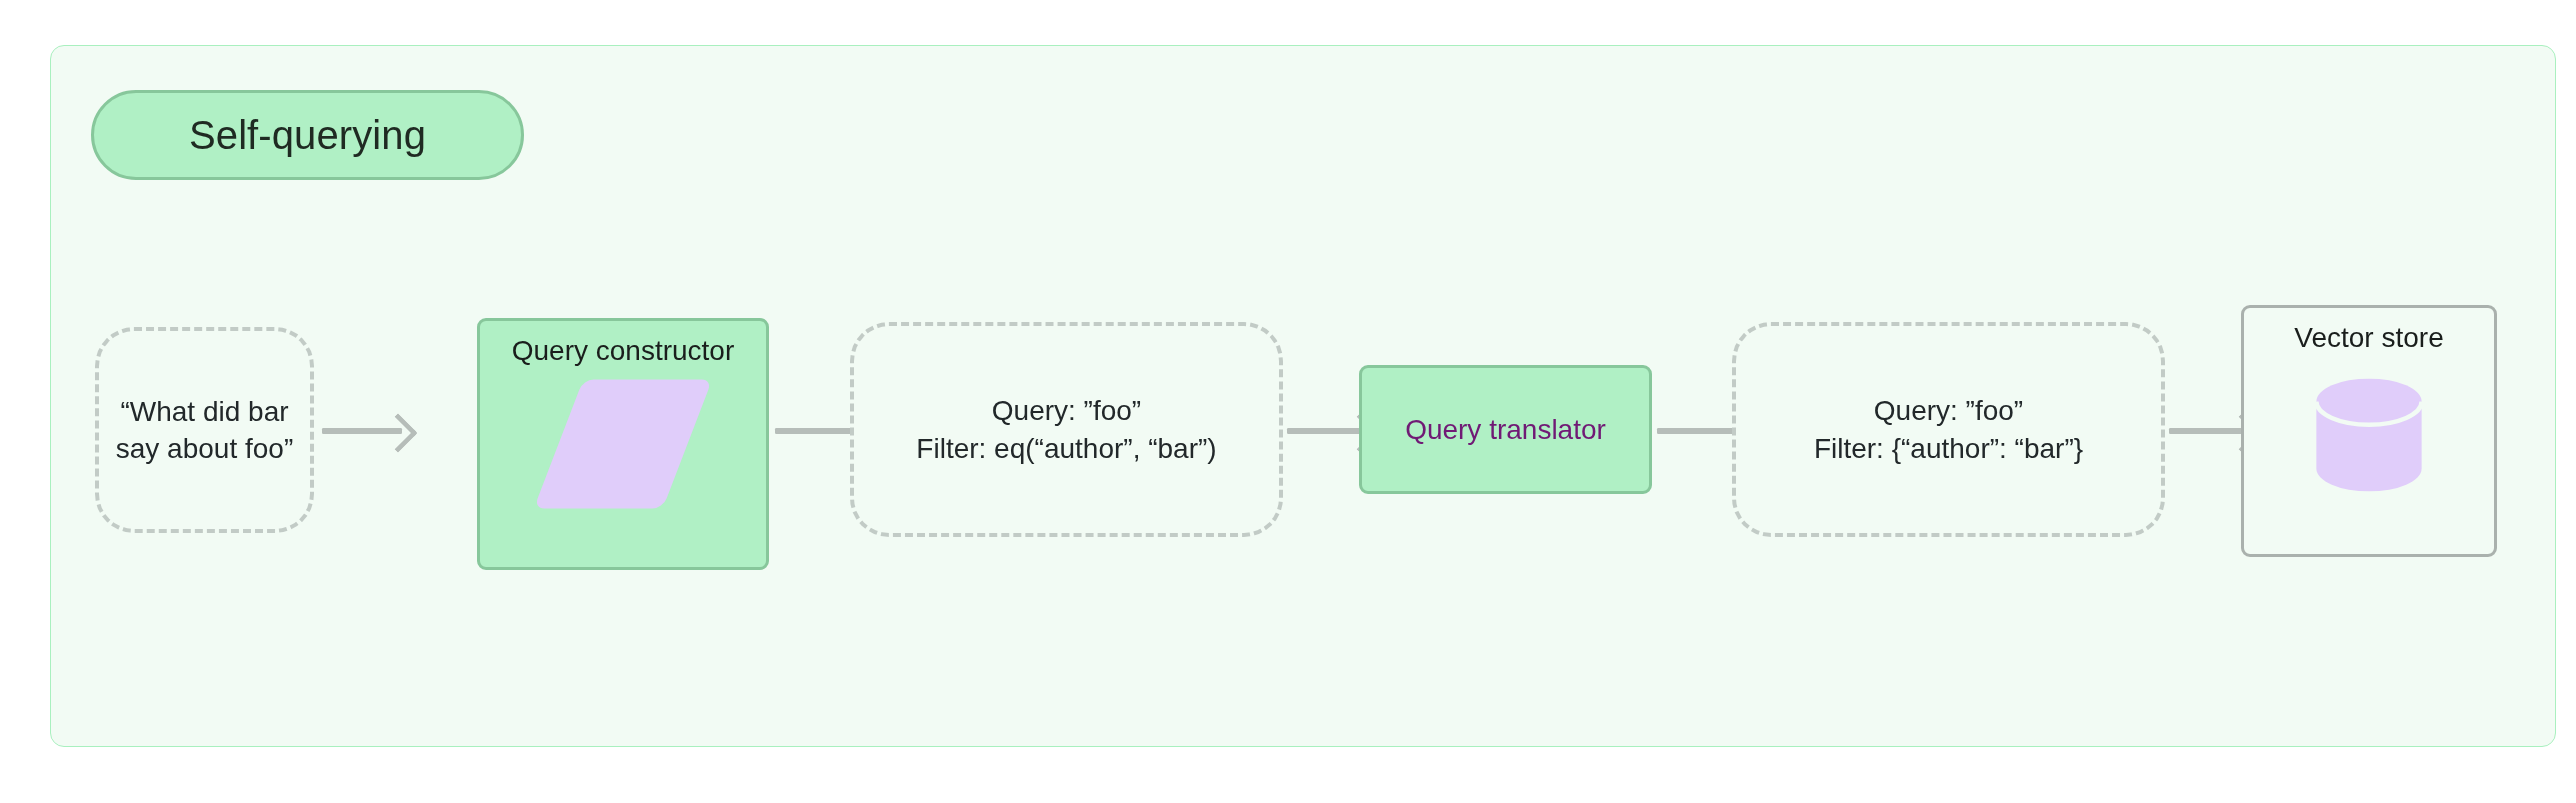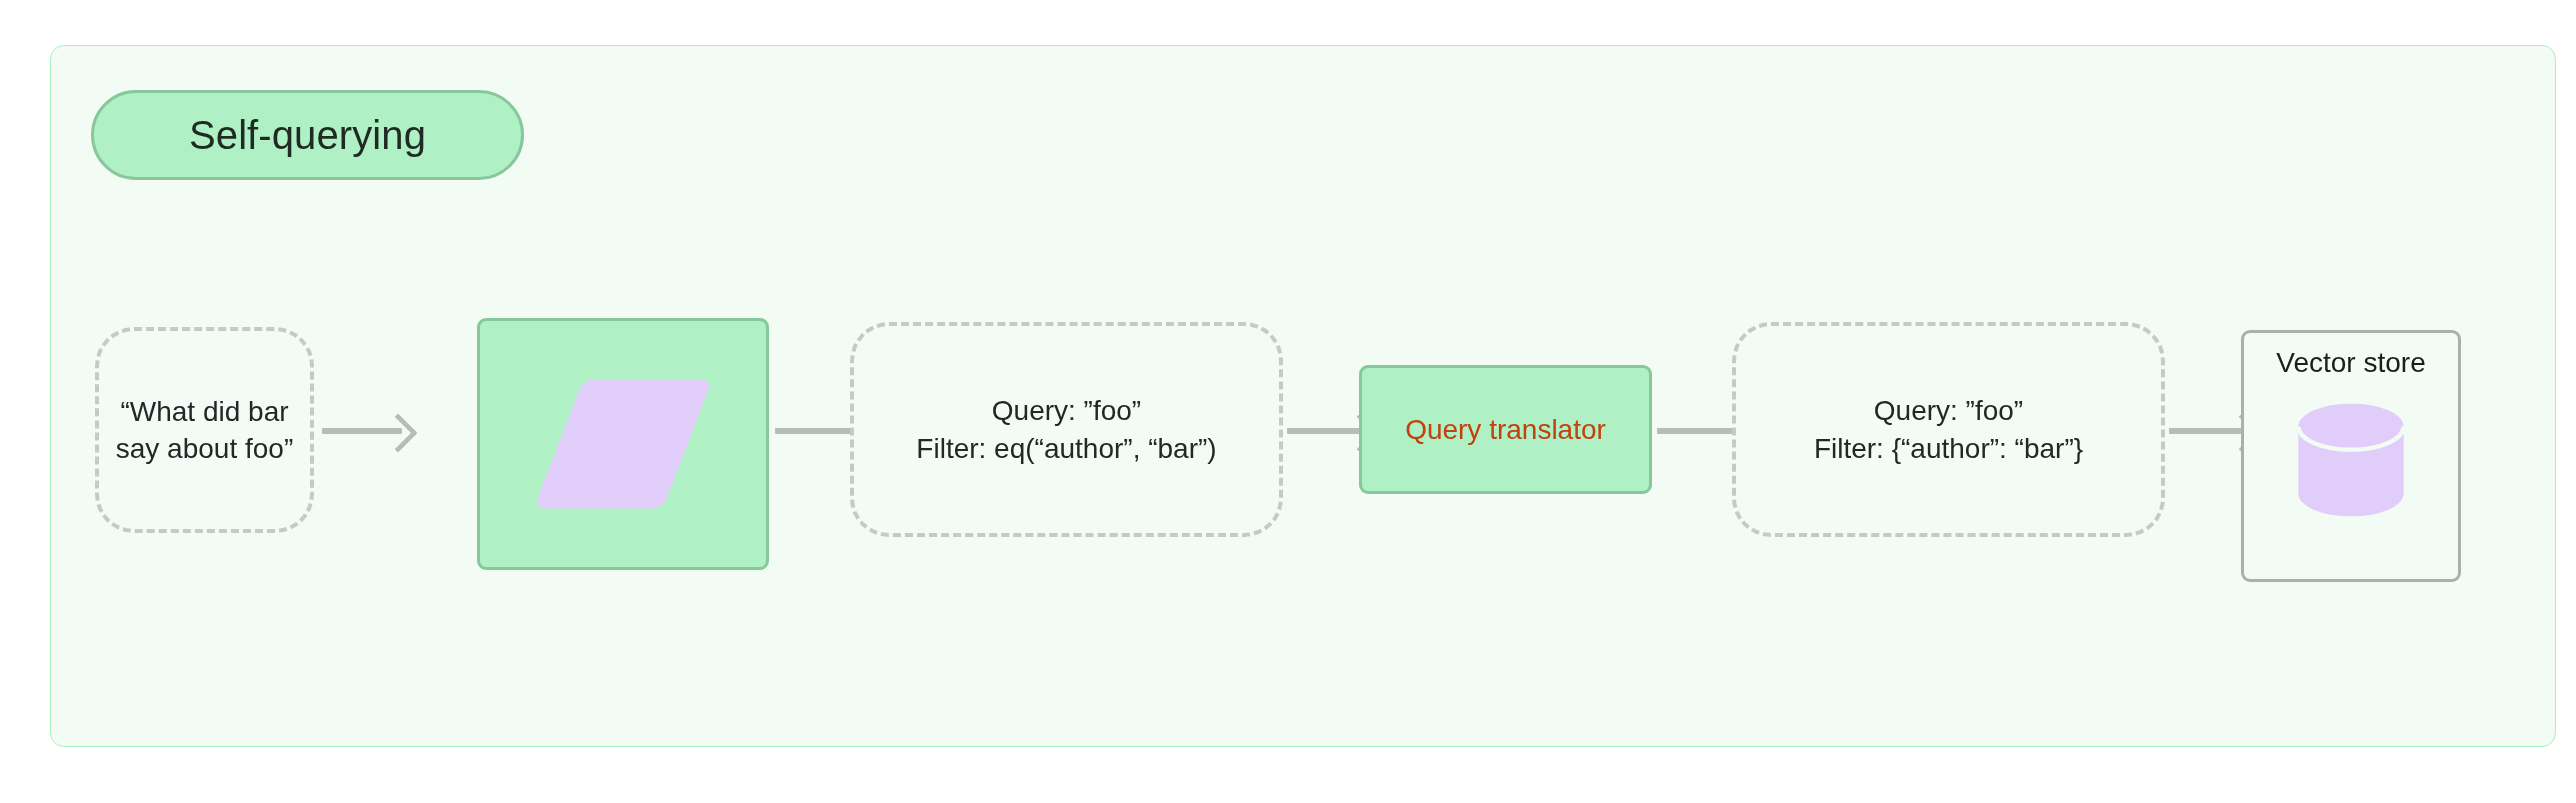--- a/index.html
+++ b/index.html
@@ -91,21 +91,21 @@
     left: 0;
     right: 0;
     top: 14px;
     text-align: center;
     font-size: 28px;
     color: #1a1e1c;
     white-space: nowrap;
   }
   .node-green-centered-label {
     font-size: 28px;
-    color: #c2410c;
+    color: #701a75;
     white-space: nowrap;
   }
 
   
   .node-store {
     background: #f2fbf4;
     border: 3.2px solid #aab1ad;
     border-radius: 9px;
   }
   .node-store-label {
@@ -167,20 +167,21 @@
 
   <div class="node node-dashed" style="left:95px; top:327px; width:219px; height:206px;">
     <span class="node-text">“What did bar
 say about foo”</span>
   </div>
 
   <div class="connector" style="left:322px; top:428px; width:80px;"></div>
   <div class="arrowhead" style="left:384px; top:419px;"></div>
 
   <div class="node node-green" style="left:477px; top:318px; width:292px; height:252px;">
+    <span class="node-green-label">Query constructor</span>
     <span class="llm-parallelogram"></span>
   </div>
 
   <div class="connector" style="left:775px; top:428px; width:77px;"></div>
 
   <div class="node node-dashed" style="left:850px; top:322px; width:433px; height:215px;">
     <span class="node-text">Query: ”foo”
 Filter: eq(“author”, “bar”)</span>
   </div>
 
@@ -194,21 +195,21 @@
   <div class="connector" style="left:1657px; top:428px; width:77px;"></div>
 
   <div class="node node-dashed" style="left:1732px; top:322px; width:433px; height:215px;">
     <span class="node-text">Query: ”foo”
 Filter: {“author”: “bar”}</span>
   </div>
 
   <div class="connector" style="left:2169px; top:428px; width:77px;"></div>
   <div class="arrowhead" style="left:2228px; top:419px;"></div>
 
-  <div class="node node-store" style="left:2241px; top:330px; width:220px; height:252px;">
+  <div class="node node-store" style="left:2241px; top:305px; width:256px; height:252px;">
     <span class="node-store-label">Vector store</span>
     <span class="db-cylinder">
       <svg width="111" height="113" viewBox="0 0 172 176" xmlns="http://www.w3.org/2000/svg">
         <path d="M4 36 L4 140 A82 36 0 0 0 168 140 L168 36 Z" fill="#e0cdfa"></path>
         <ellipse cx="86" cy="36" rx="82" ry="36" fill="#e0cdfa"></ellipse>
         <path d="M4 36 A82 36 0 0 0 168 36" fill="none" stroke="#f2fbf4" stroke-width="7"></path>
       </svg>
     </span>
   </div>
 

